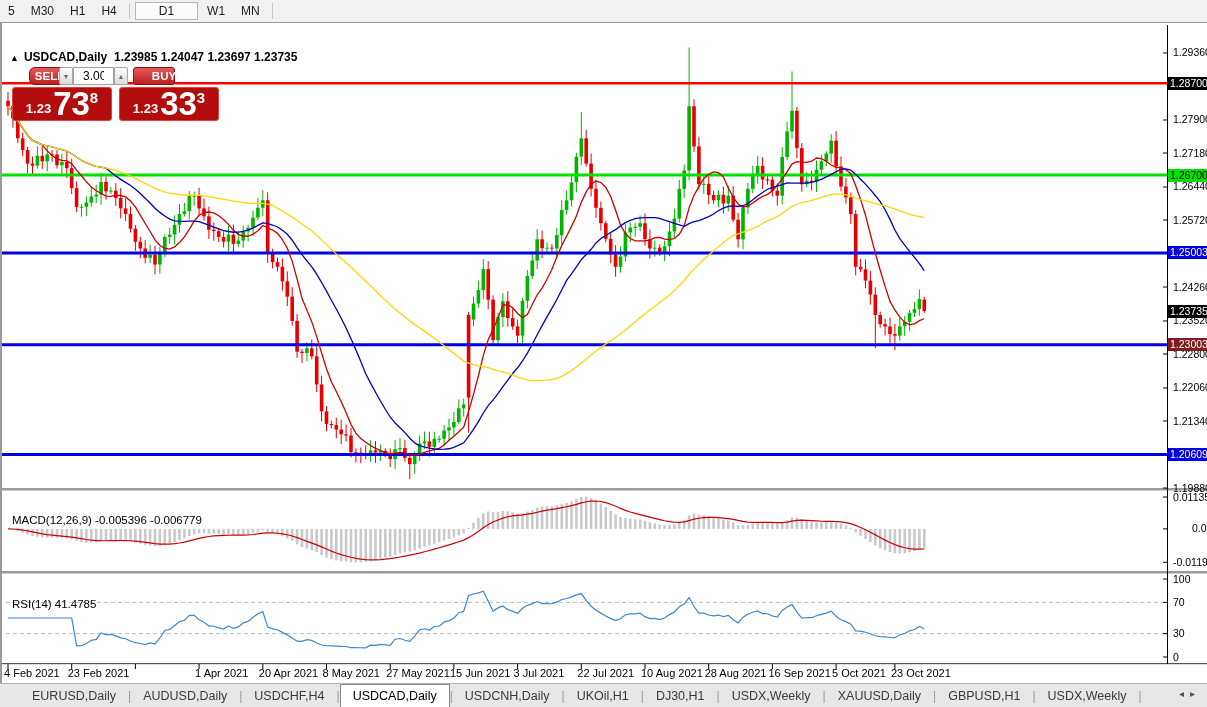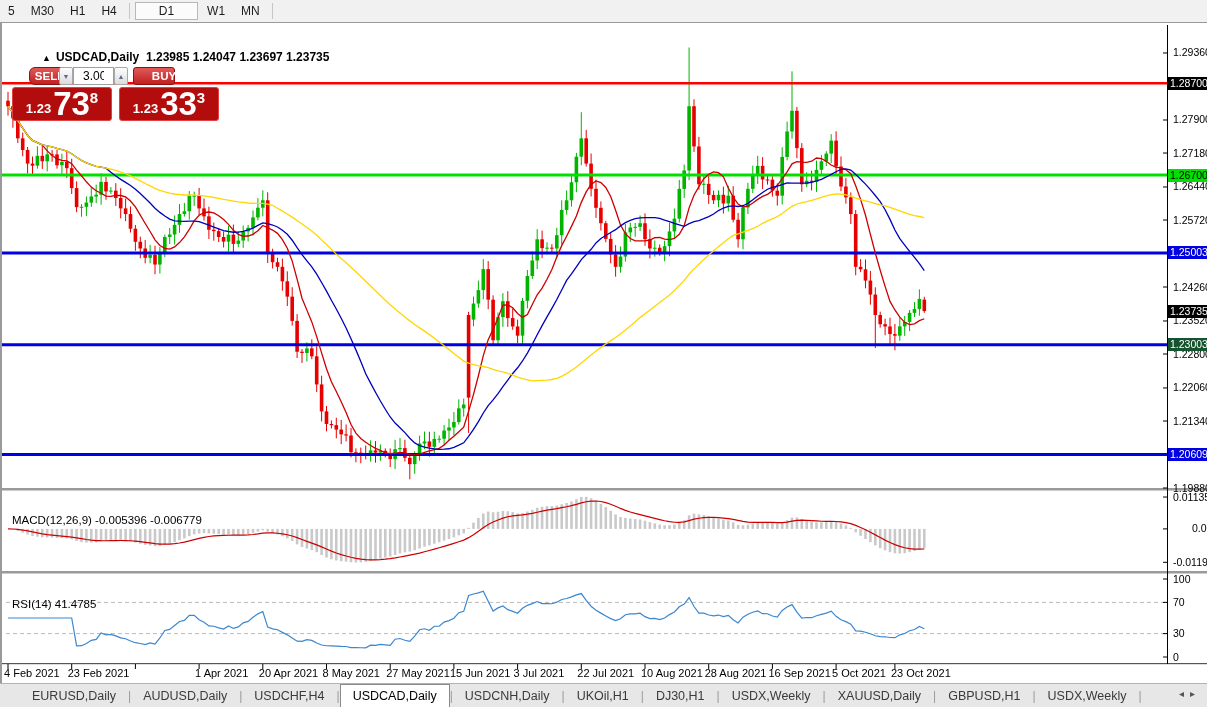--- a/index.html
+++ b/index.html
@@ -8,21 +8,21 @@
   
   #tf-toolbar{left:0;top:0;width:1207px;height:22px;background:#f1f1f1;
     border-bottom:1px solid #c9c9c9;display:flex;align-items:center;font-size:12px;color:#1c1c1c;}
   .tf-item{padding:2px 7px;margin:0 1px;cursor:default;}
   .tf-item.active{background:#fbfbfb;border:1px solid #b8b8b8;padding:1px 23px;}
   .tf-sep{width:1px;height:16px;background:#c6c6c6;margin:0 4px;}
   
   #window{left:0;top:22px;width:1206px;height:660px;border-left:2px solid #9a9a9a;
     border-top:1px solid #9a9a9a;background:#fff;}
   #chart-svg{left:0;top:0;}
-  #chart-title{left:8px;top:27px;font-size:12px;font-weight:700;color:#000;white-space:nowrap;margin-left:32px;}
+  #chart-title{left:8px;top:27px;font-size:12px;font-weight:700;color:#000;white-space:nowrap;}
   #chart-title .tri{font-size:9px;margin-right:5px;}
   .ind-label{font-size:11.5px;color:#000;white-space:nowrap;}
   
   .axlbl{position:absolute;left:1173px;font-size:10.5px;color:#000;white-space:nowrap;}
   .chip{position:absolute;left:1168px;width:38px;height:13px;font-size:10.5px;
     line-height:13px;padding-left:2px;white-space:nowrap;}
   .datelbl{position:absolute;top:667px;font-size:11px;color:#000;white-space:nowrap;}
   
   .trade-btn{position:absolute;height:18px;border:1px solid #8f1010;border-radius:3px;
     background:linear-gradient(#e05a5a,#c02020);color:#fff;font-size:11.5px;font-weight:700;
@@ -716,21 +716,21 @@
       <div class="axlbl" style="left: 1171px; top: 190.52px;">1.25720</div>
       <div class="axlbl" style="left: 1171px; top: 257.515px;">1.24260</div>
       <div class="axlbl" style="left: 1171px; top: 291.471px;">1.23520</div>
       <div class="axlbl" style="left: 1171px; top: 324.51px;">1.22800</div>
       <div class="axlbl" style="left: 1171px; top: 358.466px;">1.22060</div>
       <div class="axlbl" style="left: 1171px; top: 391.505px;">1.21340</div>
       <div class="axlbl" style="left: 1171px; top: 458.5px;">1.19880</div>
       <div class="chip" style="left: 1166px; top: 53.7765px; background: #000000; color: rgb(255, 255, 255);">1.28700</div>
       <div class="chip" style="left: 1166px; top: 145.551px; background: rgb(0, 225, 0); color: rgb(0, 0, 0);">1.26700</div>
       <div class="chip" style="left: 1166px; top: 223.421px; background: rgb(0, 0, 225); color: rgb(255, 255, 255);">1.25003</div>
-      <div class="chip" style="left: 1166px; top: 315.195px; background: #14532d; color: rgb(255, 255, 255);">1.23003</div>
+      <div class="chip" style="left: 1166px; top: 315.195px; background: #7f1d1d; color: rgb(255, 255, 255);">1.23003</div>
       <div class="chip" style="left: 1166px; top: 425.048px; background: rgb(0, 0, 225); color: rgb(255, 255, 255);">1.20609</div>
       <div class="chip" style="left: 1166px; top: 281.606px; background: rgb(0, 0, 0); color: rgb(255, 255, 255);">1.23735</div>
       <div class="axlbl" style="left: 1171px; top: 467.535px;">0.01135</div>
       <div class="axlbl" style="left: 1171px; top: 499.395px; padding-left: 19px;">0.00</div>
       <div class="axlbl" style="left: 1171px; top: 532.798px;">-0.01190</div>
       <div class="axlbl" style="left: 1171px; top: 549.5px;">100</div>
       <div class="axlbl" style="left: 1171px; top: 572.9px;">70</div>
       <div class="axlbl" style="left: 1171px; top: 604.1px;">30</div>
       <div class="axlbl" style="left: 1171px; top: 627.5px;">0</div>
     </div>

